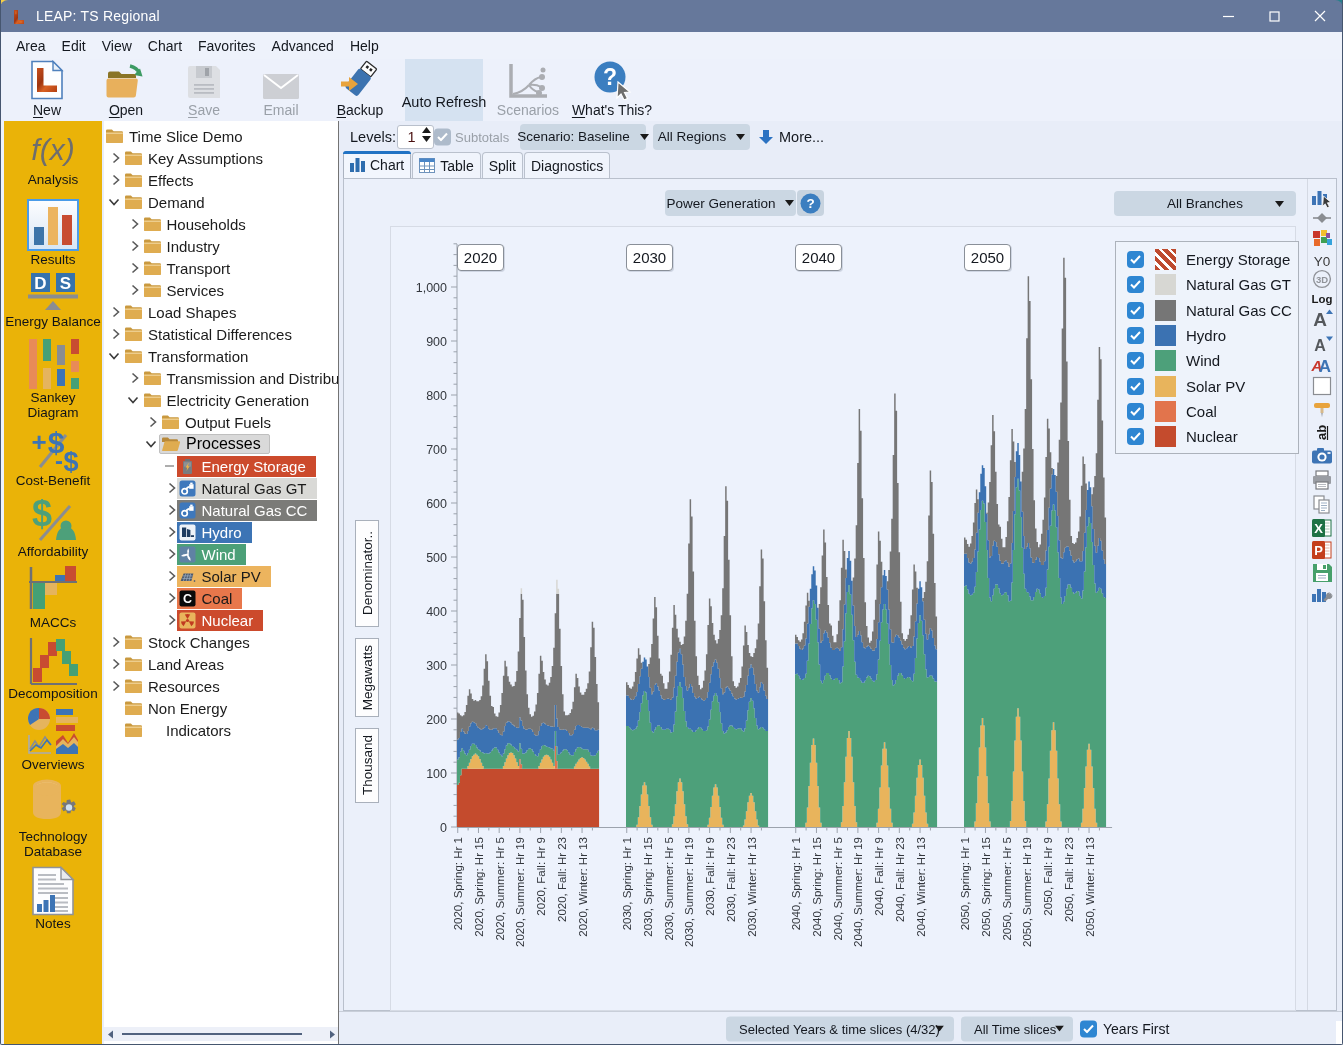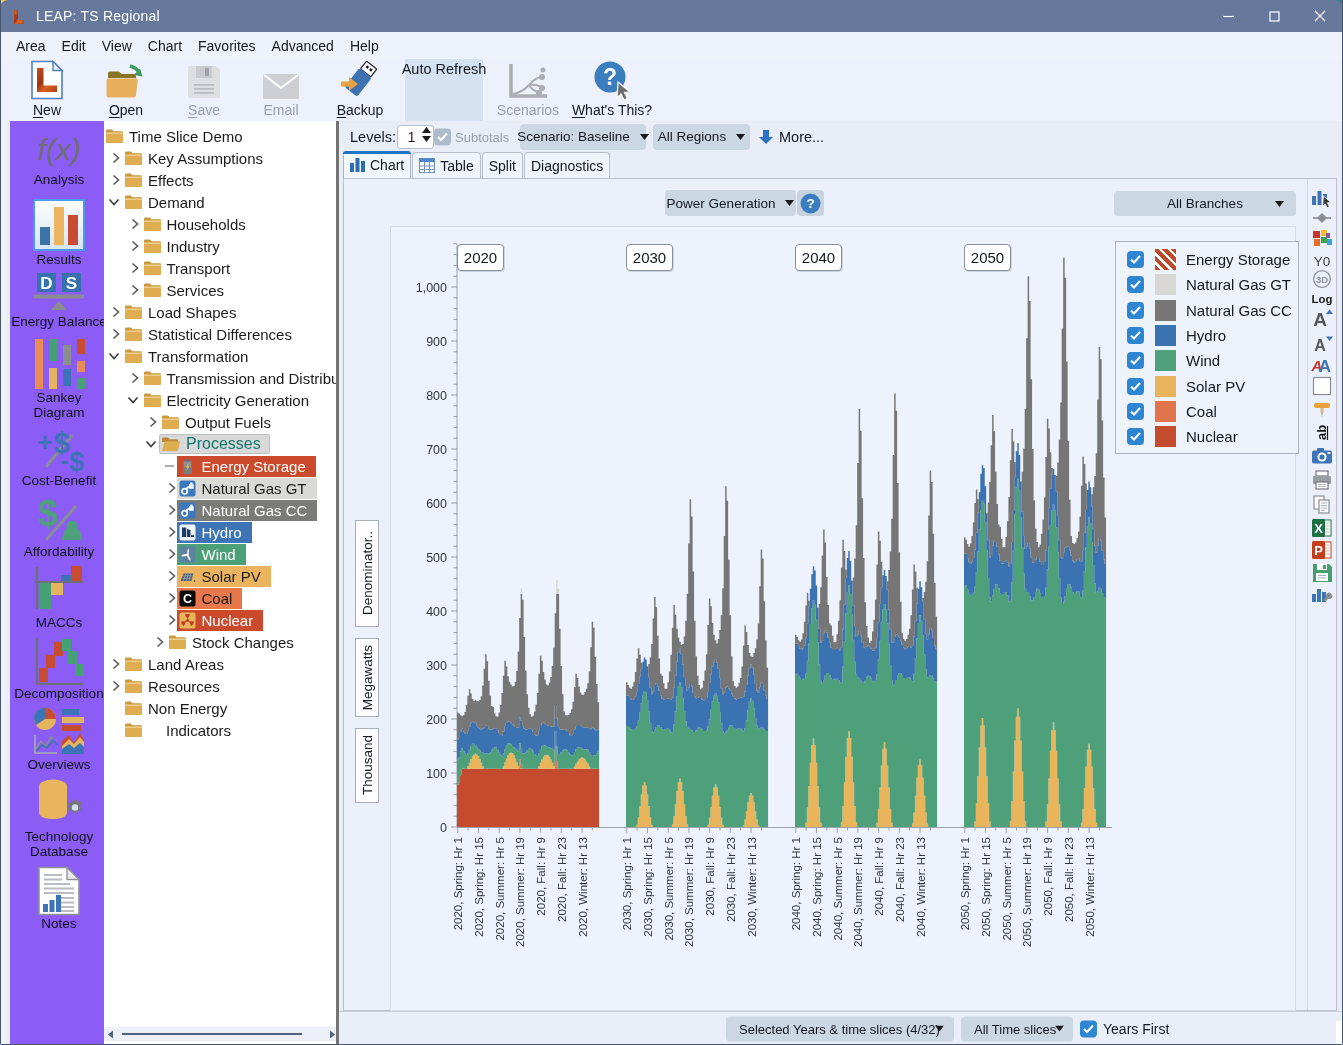--- a/index.html
+++ b/index.html
@@ -25,34 +25,34 @@
     display:flex;align-items:center;z-index:4;}
   .menu-item{font-size:14px;color:#14181f;padding:3px 8px;}
   .menu-item:first-child{margin-left:7px;}
 
   
   .toolbar{position:absolute;left:1px;top:59px;width:1341px;height:62px;background:#EDF1FB;z-index:4;}
   .tb-btn{position:absolute;top:0;height:62px;display:flex;flex-direction:column;align-items:center;justify-content:flex-end;padding-bottom:3px;}
   .tb-btn .tb-icon{flex:0 0 auto;display:flex;align-items:center;justify-content:center;}
   .tb-btn .tb-label{font-size:14px;color:#14181f;margin-top:2px;white-space:nowrap;}
   .tb-btn.disabled .tb-label{color:#9aa0a8;}
-  .tb-btn.activeblock{background:#D5E2F1;justify-content:flex-start;padding-bottom:0;}
+  .tb-btn.activeblock{background:#D5E2F1;justify-content:flex-end;padding-bottom:11px;}
   .tb-btn.activeblock .tb-label{font-size:14.5px;}
   .tb-underline{text-decoration:underline;text-underline-offset:2px;}
 
   
   .leftstrip{position:absolute;left:1px;top:121px;width:5px;height:923px;background:#EDF2FB;}
-  .sidebar{position:absolute;left:10px;top:121px;width:98px;height:923px;background:#8b5cf6;}
+  .sidebar{position:absolute;left:4px;top:121px;width:98px;height:923px;background:#eab308;}
   .sb-item{position:absolute;left:0;width:98px;display:flex;flex-direction:column;align-items:center;}
   .sb-icon{display:flex;align-items:center;justify-content:center;}
   .sb-label{font-size:13.5px;color:#101318;text-align:center;line-height:15px;}
 
   
   .treepanel{position:absolute;left:104px;top:121px;width:235px;height:923px;background:#FFFFFF;
-    border-right:3px solid #737373;overflow:hidden;}
+    border-right:1px solid #737373;overflow:hidden;}
   .tree-row{position:absolute;height:22px;display:flex;align-items:center;white-space:nowrap;}
   .tree-marker{position:absolute;width:12px;height:12px;display:flex;align-items:center;justify-content:center;}
   .tree-icon{position:absolute;width:19px;height:17px;display:flex;}
   .tree-label{position:absolute;font-size:15px;color:#1b1b1b;}
   .proc-chip{position:absolute;height:21px;display:inline-flex;align-items:center;padding:0 10px 0 2px;}
   .proc-chip .ti{display:flex;margin-right:6px;}
   .proc-chip .tl{font-size:15px;}
   .sel-chip{position:absolute;height:20px;display:inline-flex;align-items:center;background:#D9D9D9;
     border:1px solid #BFBFBF;border-radius:2px;padding:0 8px 0 1px;}
   .hscroll{position:absolute;left:0;bottom:3px;width:234px;height:14px;background:#EDF0F8;display:flex;align-items:center;}
@@ -662,21 +662,21 @@
             <path d="M1.5 1.5L6 6.5l4.5-5" stroke="#3a3a3a" stroke-width="1.6" fill="none"></path>
           </svg>
         </span>
         <span class="sel-chip" style="left:55px">
       <span class="ti" style="margin-right:5px">
             <svg width="20" height="16" viewBox="0 0 20 16">
     <path d="M1 2.8q0-1.3 1.3-1.3h4.6l1.7 1.8h7.1q1.3 0 1.3 1.3V6H1z" fill="#B8893A"></path>
     <path d="M1 14.8L3.4 6.2q.2-.9 1.2-.9h13.6q1.1 0 .9 1L16.9 14q-.2.9-1.2.9H1.8q-.9 0-.8-.1z" fill="#DFAC50"></path>
             </svg>
           </span>
-      <span class="tl" style="color:#0f766e">Processes</span>
+      <span class="tl" style="color:#000000">Processes</span>
         </span>
       </div>
       <div class="tree-row" style="top: 334px; left: 0px; width: 235px;">
         <span class="tree-marker" style="left:59.5px">
       <svg width="10" height="4" viewBox="0 0 10 4">
             <path d="M0 2h9" stroke="#8a8a8a" stroke-width="1.4"></path>
           </svg>
         </span>
         <span class="proc-chip" style="left:72.5px;background:#CC4A2C">
       <span class="ti">
@@ -816,21 +816,21 @@
       <circle cx="8.5" cy="8.5" r="1.6"></circle>
       <path d="M8.5 7.1L5.8 2.6q2.7-1.4 5.4 0z"></path>
       <path d="M9.8 9.2l5.2.6q-.4 3-3 4.6z" transform="rotate(-4 9.8 9.2)"></path>
       <path d="M7.2 9.2l-5.2.6q.4 3 3 4.6z" transform="rotate(4 7.2 9.2)"></path>
               </g>
             </svg>
           </span>
       <span class="tl" style="color:#FFFFFF">Nuclear</span>
         </span>
       </div>
-      <div class="tree-row" style="top: 510px; left: 0px; width: 235px; margin-left: 44px;">
+      <div class="tree-row" style="top: 510px; left: 0px; width: 235px;">
         <span class="tree-marker" style="left:6px">
       <svg width="8" height="12" viewBox="0 0 8 12">
             <path d="M1.5 1.5L6.5 6l-5 4.5" stroke="#5a5a5a" stroke-width="1.6" fill="none"></path>
           </svg>
         </span>
         <span class="tree-icon" style="left:20px">
           <svg width="19" height="16" viewBox="0 0 19 16">
     <path d="M1 2.8q0-1.3 1.3-1.3h4.6l1.7 1.8h8.1q1.3 0 1.3 1.3v9.1q0 1.3-1.3 1.3H2.3q-1.3 0-1.3-1.3z" fill="#C9993F"></path>
     <path d="M1 4.6h17v8.9q0 1.4-1.4 1.4H2.4q-1.4 0-1.4-1.4z" fill="#DFAC50"></path>
     <path d="M1.2 5.2h16.6" stroke="#F2D9A2" stroke-width="1.1"></path>

